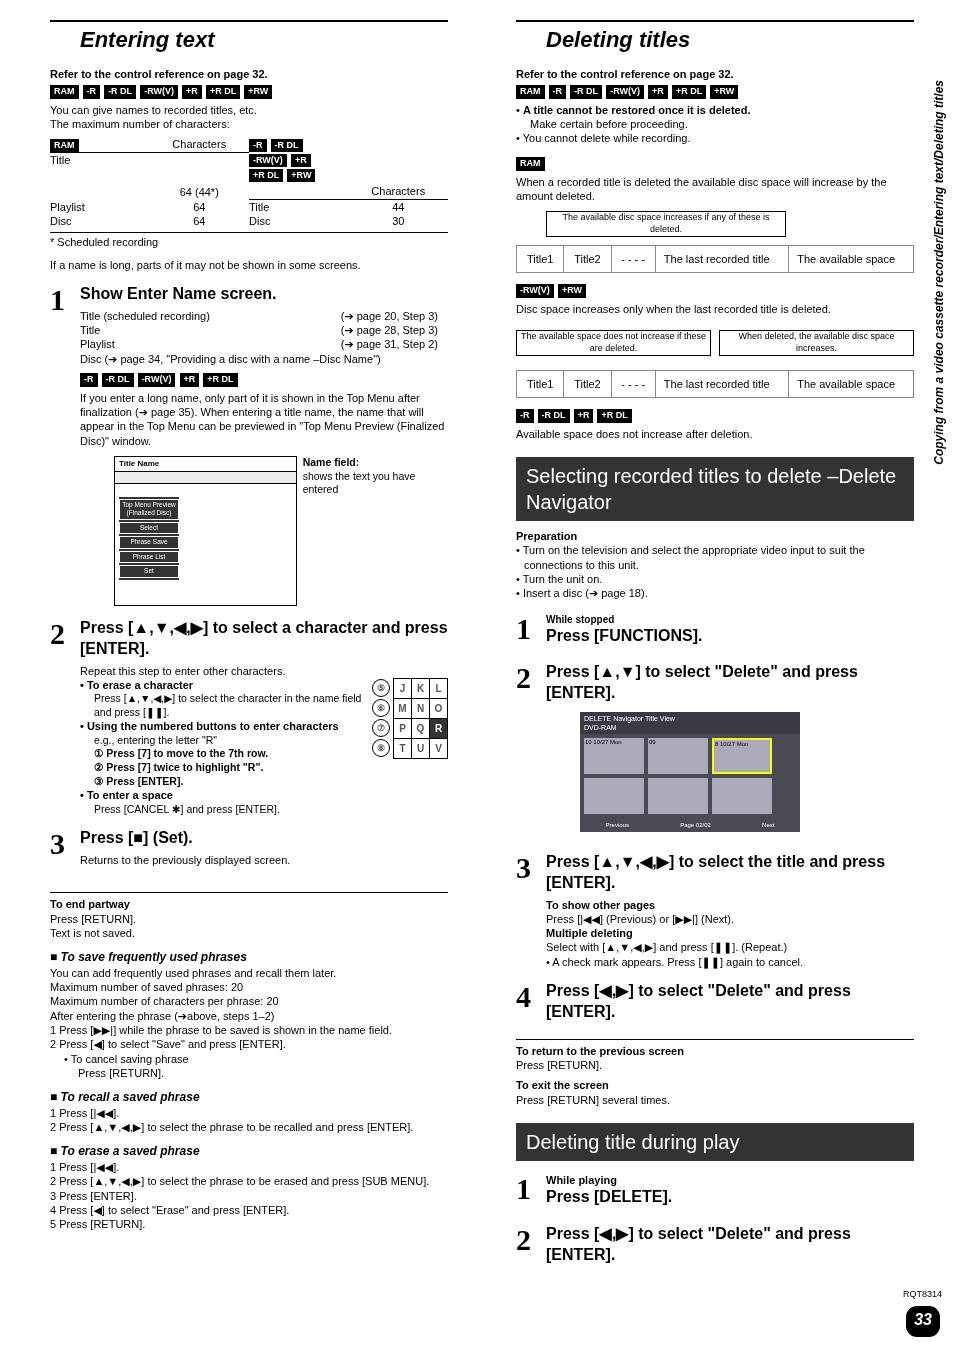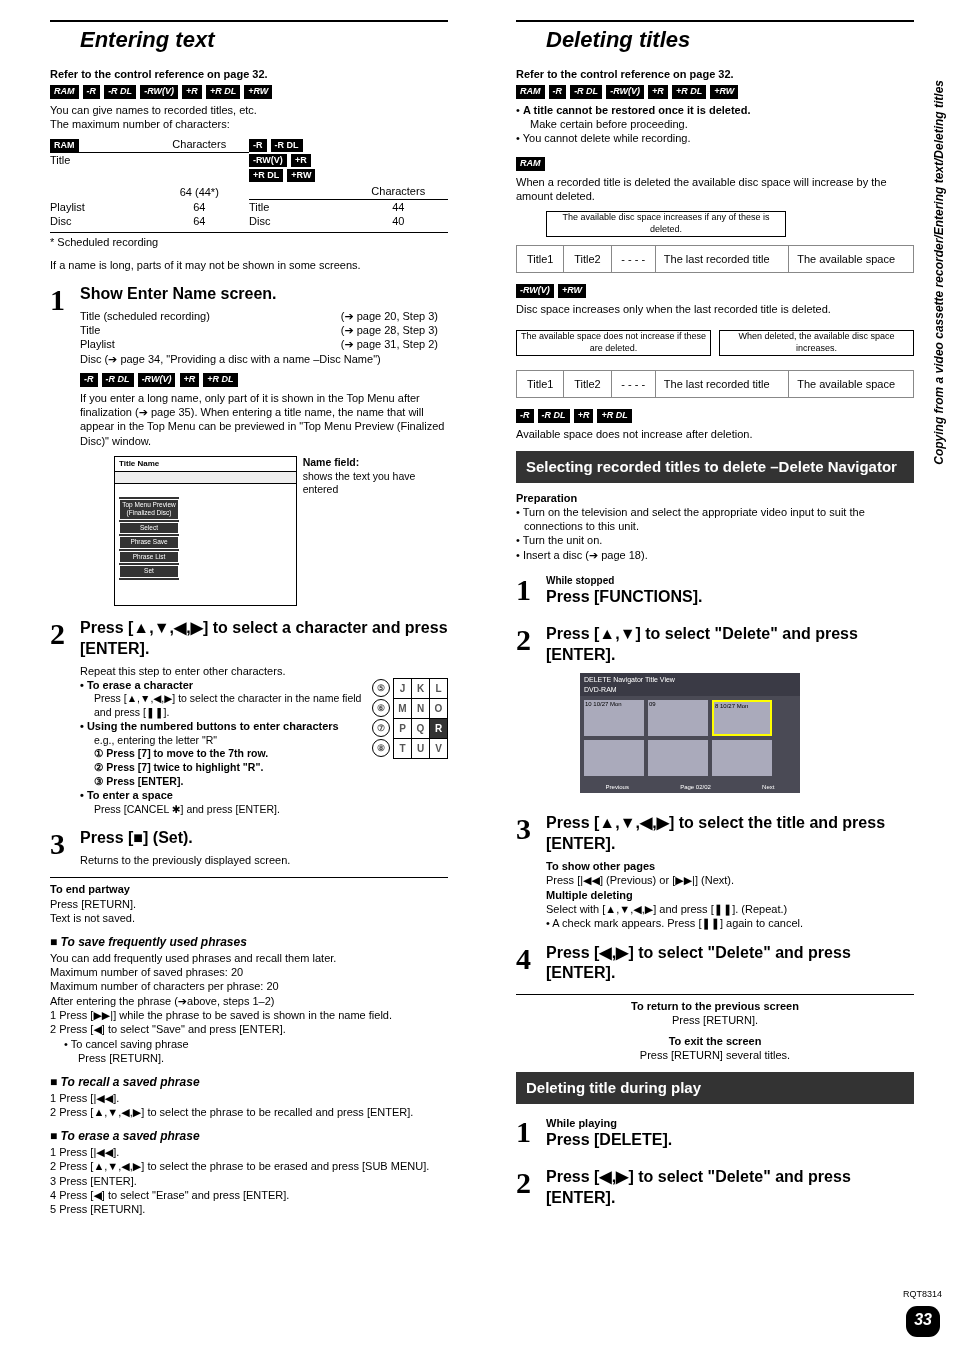--- a/index.html
+++ b/index.html
@@ -31,21 +31,21 @@
   }
   .section-title {
     font-family: "Helvetica Neue", Arial, sans-serif;
     font-size: 22px;
     font-weight: bold;
     font-style: italic;
     padding-left: 30px;
   }
   .bold { font-weight: bold; }
   p, div { line-height: 1.3; }
-  .badges { margin: 3px 0 4px 0; font-style: italic; }
+  .badges { margin: 3px 0 4px 0; }
   .badge {
     display: inline-block;
     background: #000;
     color: #fff;
     font-size: 9px;
     font-weight: bold;
     padding: 1px 4px;
     margin-right: 1px;
     vertical-align: middle;
   }
@@ -76,24 +76,24 @@
     font-size: 12px;
     margin-top: 10px;
     font-style: italic;
   }
   .black-sq::before {
     content: "■ ";
   }
   .inverse-title {
     background: #333;
     color: #fff;
-    font-size: 15px;
-    font-weight: bold;
+    font-size: 20px;
+    font-weight: normal;
     padding: 6px 10px;
-    margin: 10px 0 8px 0;
+    margin: 16px 0 8px 0;
   }
   .ref-row { display: flex; justify-content: space-between; padding-right: 10px;}
   .box-table {
     border-collapse: collapse;
     width: 100%;
     font-size: 11px;
     margin: 6px 0 10px 0;
   }
   .box-table td {
     border: 1px solid #888;
@@ -242,21 +242,21 @@
         <div class="tbl-row tbl-header-row">
           <div style="width:50%;"></div>
           <div style="width:50%; text-align:center;">Characters</div>
         </div>
         <div class="tbl-row">
             <div style="width:50%;">Title</div>
             <div style="width:50%; text-align:center;">44</div>
           </div>
         <div class="tbl-row">
             <div style="width:50%;">Disc</div>
-            <div style="width:50%; text-align:center;">40</div>
+            <div style="width:50%; text-align:center;">30</div>
           </div>
       </div>
     </div>
     <div style="border-top:1px solid #000; margin-top:4px; padding-top:2px;">* Scheduled recording</div>
     <div style="margin-top:8px;">If a name is long, parts of it may not be shown in some screens.</div>
 
     <div class="step-block">
       <div class="big-num">1</div>
       <div class="step-content">
         <div class="step-title">Show Enter Name screen.</div>
@@ -354,21 +354,21 @@
     </div>
 
     <div class="step-block">
       <div class="big-num">3</div>
       <div class="step-content">
         <div class="step-title">Press [■] (Set).</div>
         <div>Returns to the previously displayed screen.</div>
       </div>
     </div>
 
-    <div style="border-top:1px solid #000; margin-top:10px; padding-top:4px;">
+    <div style="border-top:1px solid #000; margin-top:25px; padding-top:4px;">
       <div class="bold">To end partway</div>
       <div>Press [RETURN].</div>
       <div>Text is not saved.</div>
     </div>
 
     <div class="sub-head black-sq">To save frequently used phrases</div>
     <div>You can add frequently used phrases and recall them later.</div>
     <div>Maximum number of saved phrases: 20</div>
     <div>Maximum number of characters per phrase: 20</div>
     <div>After entering the phrase (➔above, steps 1–2)</div>
@@ -503,25 +503,25 @@
         <div>• A check mark appears. Press [❚❚] again to cancel.</div>
       </div>
     </div>
     <div class="step-block">
       <div class="big-num">4</div>
       <div class="step-content">
         <div class="step-title">Press [◀,▶] to select "Delete" and press [ENTER].</div>
       </div>
     </div>
 
-    <div style="border-top:1px solid #000; margin-top:6px; padding-top:4px;text-align:center;">
+    <div style="border-top:1px solid #000; margin-top:12px; padding-top:4px;">
       <div class="bold">To return to the previous screen</div>
       <div>Press [RETURN].</div>
       <div class="bold" style="margin-top:6px;">To exit the screen</div>
-      <div>Press [RETURN] several titles.</div>
+      <div>Press [RETURN] several times.</div>
     </div>
 
     <div class="inverse-title">Deleting title during play</div>
 
     <div class="step-block">
       <div class="big-num">1</div>
       <div class="step-content">
         <div class="bold" style="font-size:11px;">While playing</div>
         <div class="step-title">Press [DELETE].</div>
       </div>

